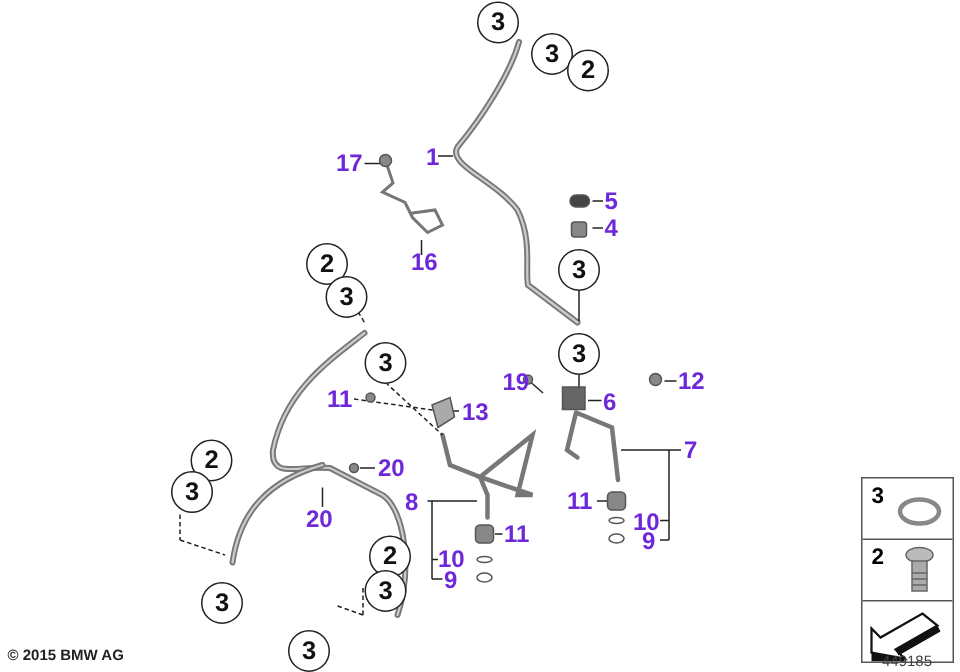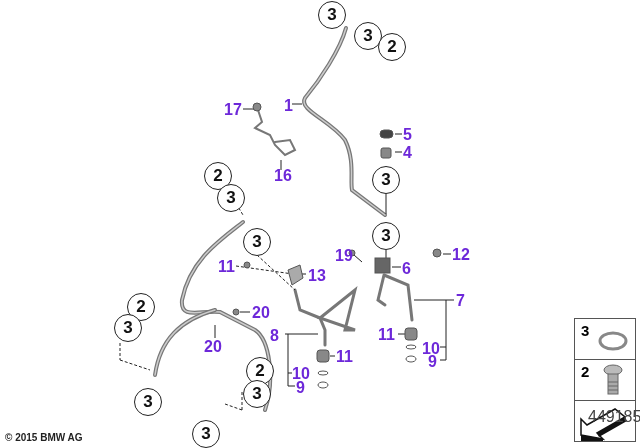--- a/index.html
+++ b/index.html
@@ -4,21 +4,21 @@
 <style>
   html, body { margin:0; padding:0; background:#ffffff; }
   body { width:640px; height:448px; position:relative; overflow:hidden; font-family:"Liberation Sans", sans-serif; }
   #diagram { position:absolute; left:0; top:0; width:640px; height:448px; }
   .callout { position:absolute; width:28px; height:28px; border:1.6px solid #222; border-radius:50%; background:#fff; box-sizing:border-box; display:flex; align-items:center; justify-content:center; font-weight:bold; font-size:17px; color:#111; cursor:pointer; }
   .label { position:absolute; font-weight:bold; font-size:16px; color:#6d28d9; line-height:16px; cursor:pointer; }
   .legend { position:absolute; left:574px; top:318px; width:60px; border:1px solid #555; background:#fff; }
   .legend-cell { height:40px; border-bottom:1px solid #555; position:relative; }
   .legend-cell:last-child { border-bottom:none; }
   .legend-num { position:absolute; left:6px; top:3px; font-weight:bold; font-size:15px; }
-  .doc-id { position:absolute; left:588px; top:408px; font-size:16px; color:#444; }
+  .doc-id { position:absolute; left:588px; top:436px; font-size:10px; color:#444; }
   .copyright { position:absolute; left:5px; top:432px; font-size:10px; color:#222; font-weight:bold; }
 </style>
 </head>
 <body>
 
 <svg id="diagram" viewBox="0 0 640 448" xmlns="http://www.w3.org/2000/svg">
   <g fill="none" stroke="#777" stroke-linecap="round">
 
     <path d="M346 28 C340 50 320 80 305 98 C298 110 330 120 345 140 C355 160 350 180 352 190 L385 215" stroke-width="4"></path>
     <path d="M346 28 C340 50 320 80 305 98 C298 110 330 120 345 140 C355 160 350 180 352 190 L385 215" stroke="#ccc" stroke-width="1.5"></path>

